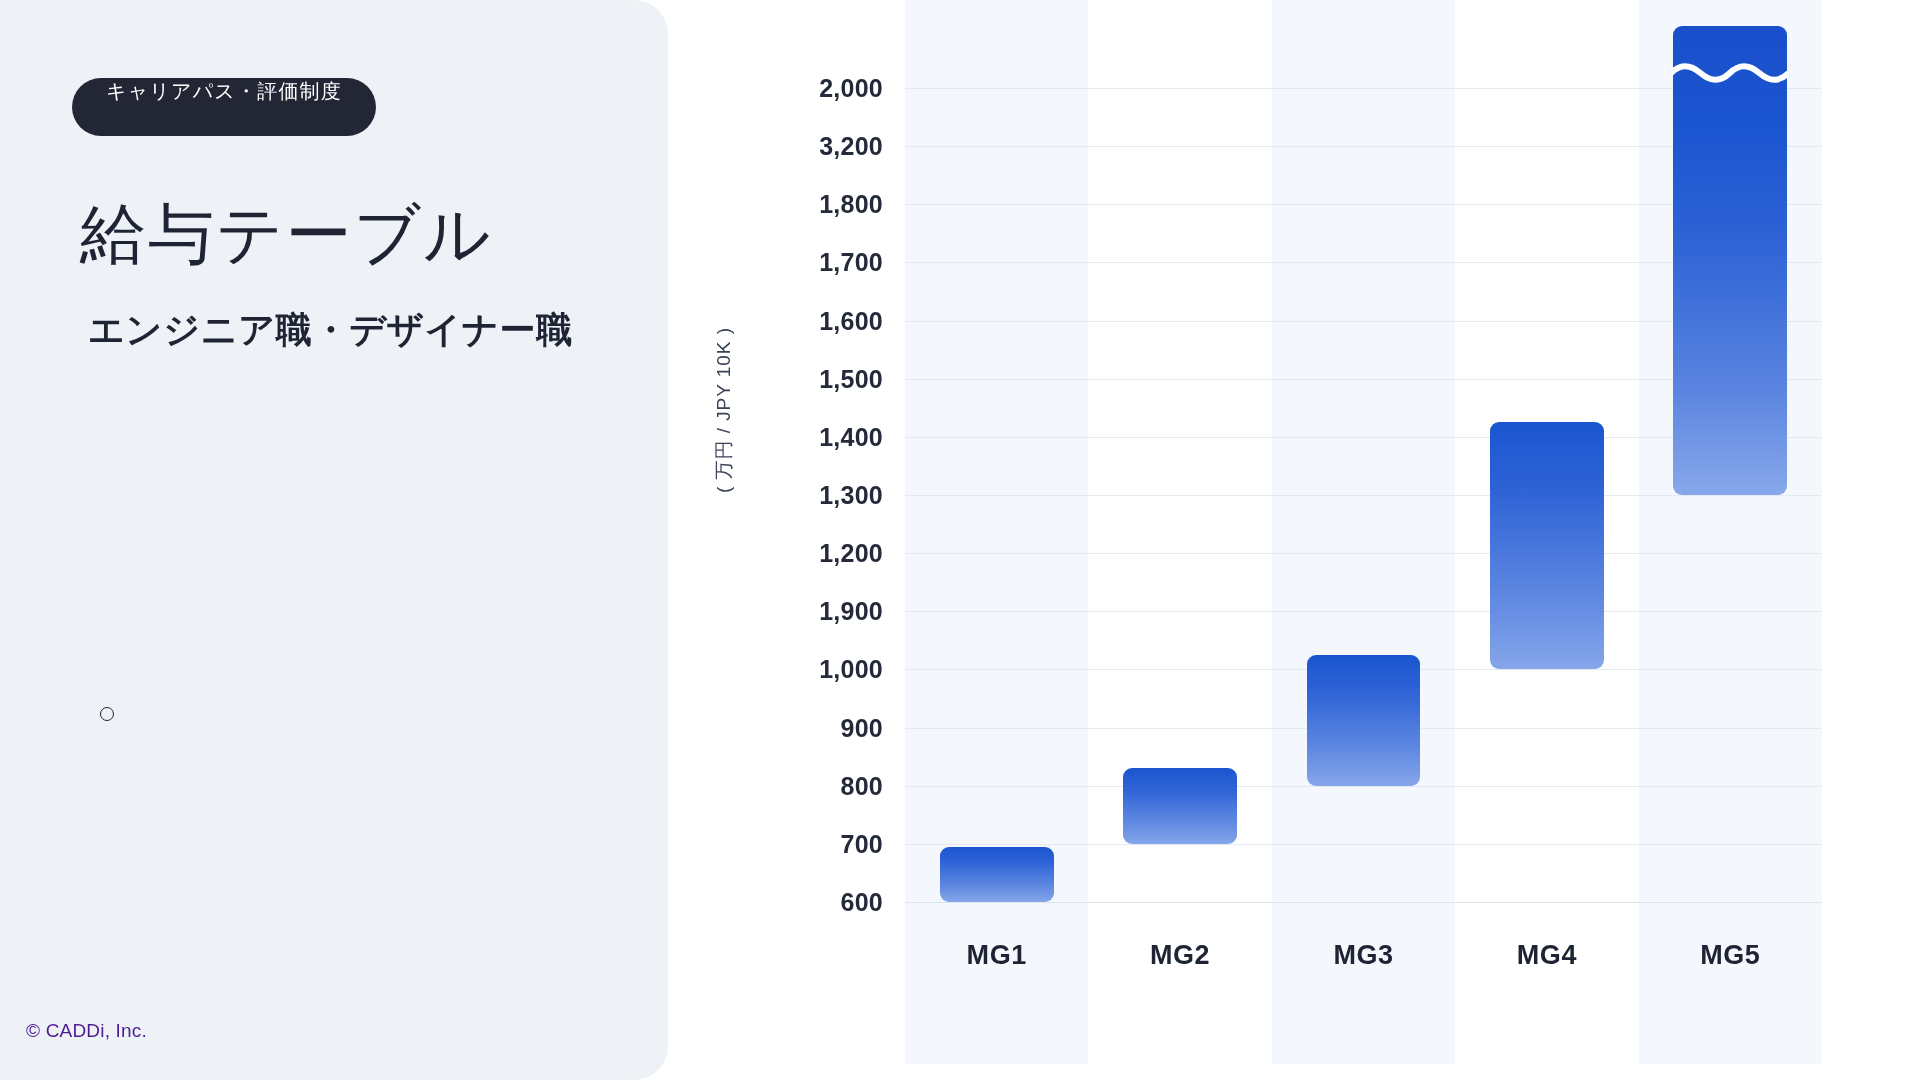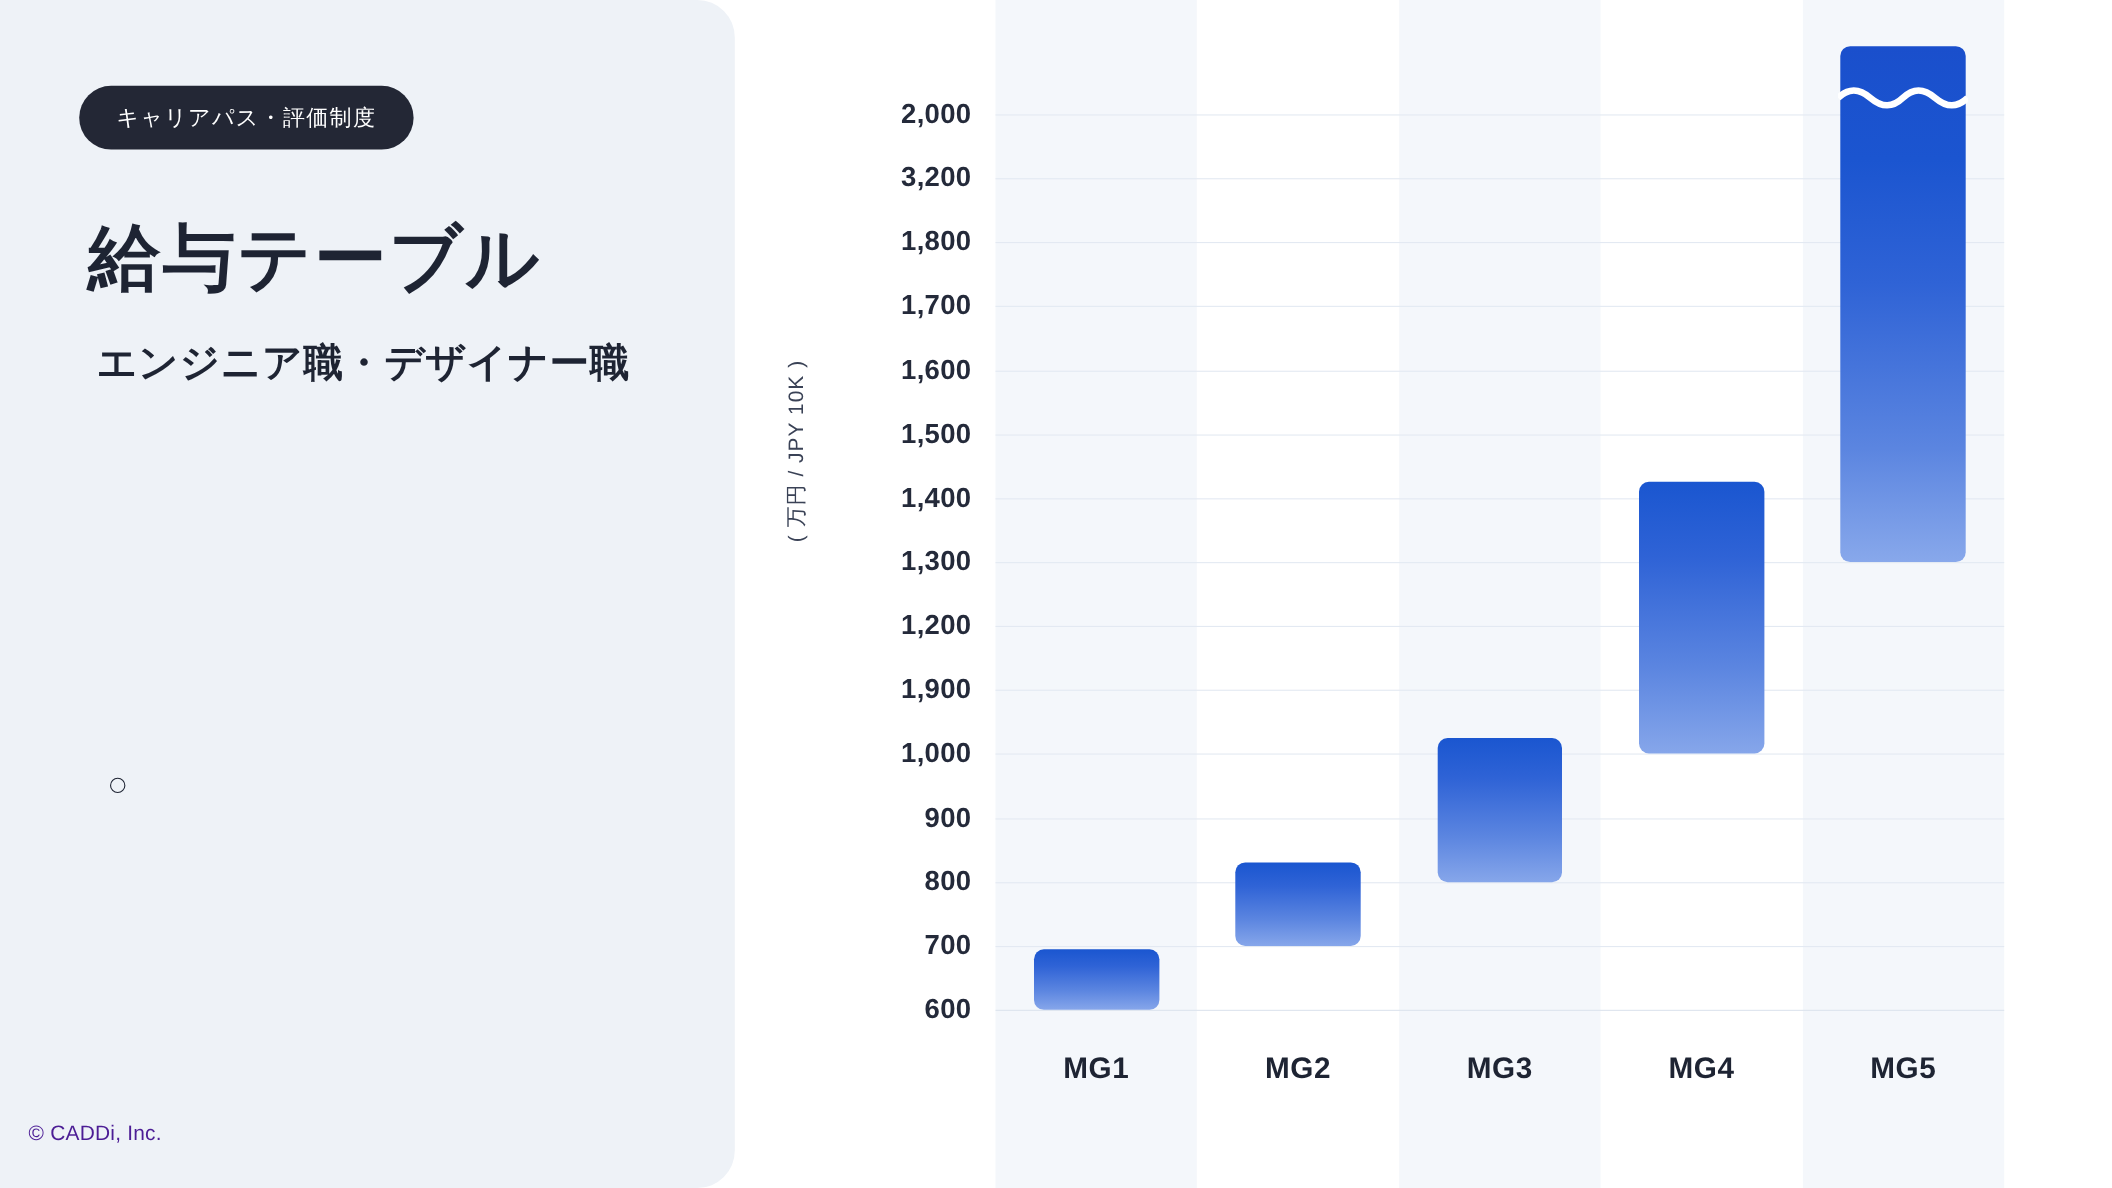--- a/index.html
+++ b/index.html
@@ -30,37 +30,36 @@
     border-bottom-right-radius: 34px;
   }
 
   #badge {
     position: absolute;
     left: 72px;
     top: 78px;
     height: 58px;
     padding: 0 34px;
     display: flex;
-    align-items: center;
     justify-content: center;
     background: #232735;
     color: #ffffff;
     border-radius: 29px;
     font-size: 20px;
     letter-spacing: 0.06em;
     font-weight: 400;
     white-space: nowrap;
   }
 
   #title {
     position: absolute;
     left: 80px;
     top: 190px;
     font-size: 66px;
-    font-weight: 700;
+    font-weight: 400;
     color: #1e2433;
     letter-spacing: 0.03em;
     white-space: nowrap;
   }
 
   #subtitle {
     position: absolute;
     left: 88px;
     top: 306px;
     font-size: 36px;
@@ -151,21 +150,21 @@
     left: 668px;
     top: 0;
     width: 1252px;
     height: 1080px;
   }
 
   
   #plot {
     position: absolute;
     left: 237px;
-    top: 104px;
+    top: 88px;
     width: 917px;
     height: 814px;
     text-align: right;
   }
 
   .col-band {
     position: absolute;
     top: -104px;
     height: 1080px;
     background: #f4f7fb;

